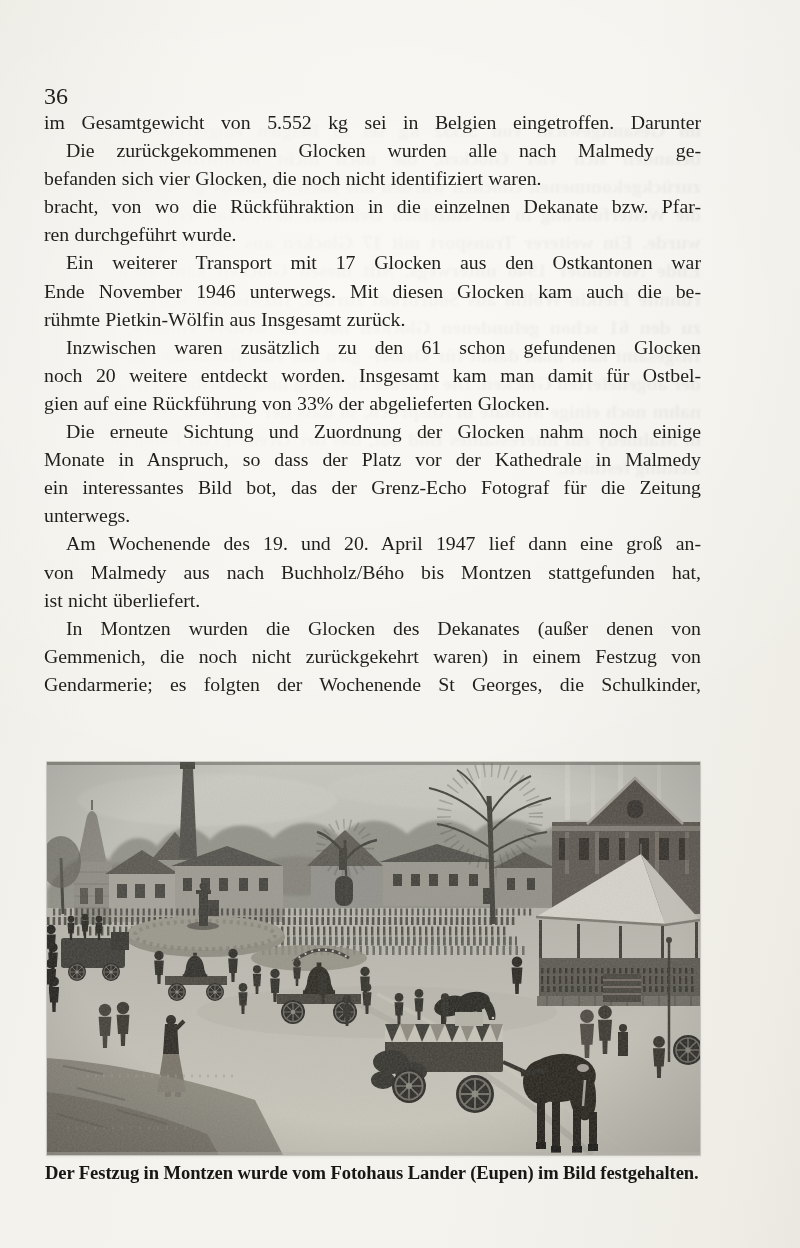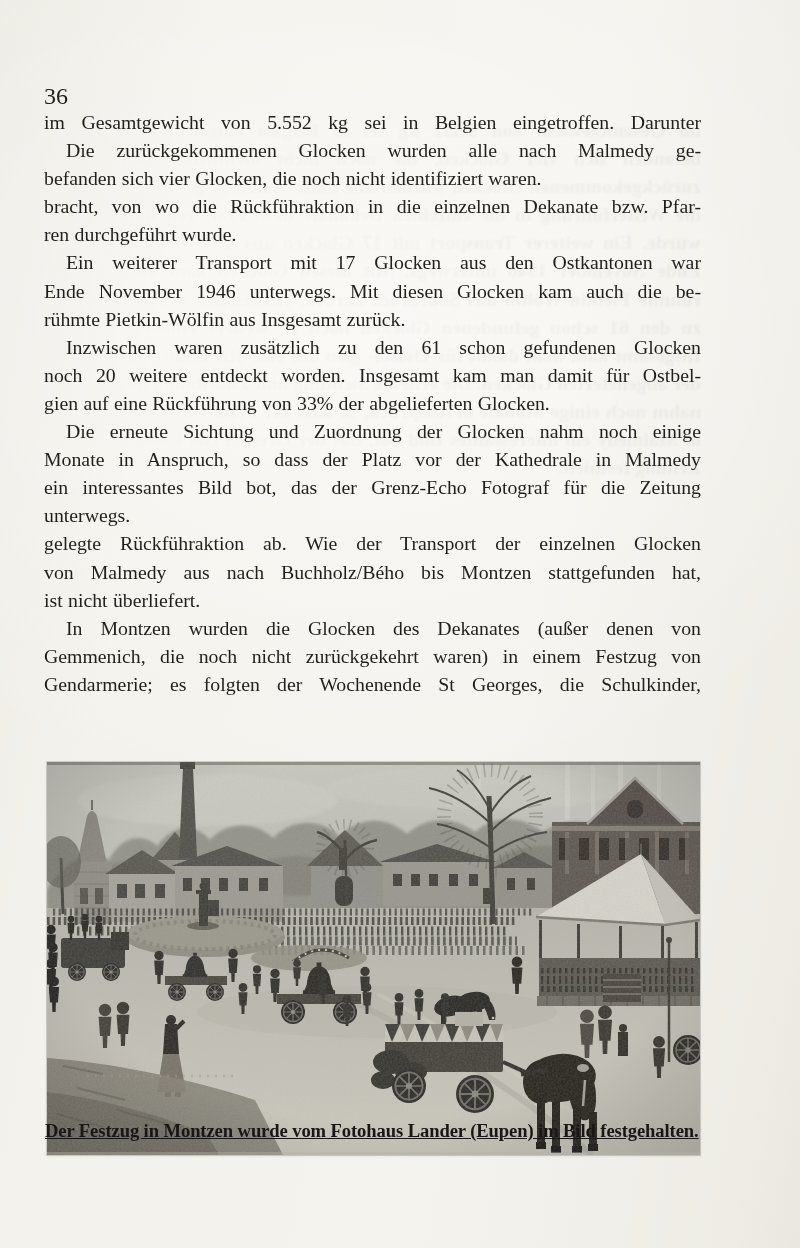--- a/index.html
+++ b/index.html
@@ -28,22 +28,22 @@
   .ln{ text-align:justify; text-align-last:justify; height:28.1px; line-height:28.1px; overflow:hidden; }
   .ln.fin{ text-align-last:left; }
   .ln.ind{ text-indent:22px; }
   .photo{
     position:absolute; left:47px; top:762px; width:653px; height:393px; margin:0;
     box-shadow:0 0 0 1px rgba(60,58,52,.18), 0 1px 3px rgba(60,58,52,.12);
     background:#b5b3ac;
   }
   .photo svg{ display:block; width:100%; height:100%; }
   .caption{
-    position:absolute; left:45px; top:1119px; width:658px;
-    font-weight:bold; font-size:18.6px; line-height:24px; color:#191714; letter-spacing:-.1px;text-decoration:underline;
+    position:absolute; left:45px; top:1161px; width:658px;
+    font-weight:bold; font-size:18.6px; line-height:24px; color:#191714; letter-spacing:-.1px;
   }
 </style>
 </head>
 <body>
 
 <div class="page">
 
   <div class="ghost" id="ghost" aria-hidden="true">im Gesamtgewicht von 5.552 kg sei in Belgien eingetroffen. Darunter befanden sich vier Glocken, die noch nicht identifiziert waren. Die zurückgekommenen Glocken wurden alle nach Malmedy ge- bracht, von wo die Weiterführung in die einzelnen Dekanate bzw. Pfar- ren durchgeführt wurde. Ein weiterer Transport mit 17 Glocken aus den Ostkantonen war Ende November 1946 unterwegs. Mit diesen Glocken kam auch die be- rühmte Pietkin-Wölfin aus Sourbrodt zurück. Inzwischen waren zusätzlich zu den 61 schon gefundenen Glocken noch 20 weitere entdeckt worden. Insgesamt kam man damit für Ostbel- gien auf eine Rückführung von 33% der abgelieferten Glocken. Die erneute Sichtung und Zuordnung der Glocken nahm noch einige Monate in Anspruch, so dass der Platz vor der Kathedrale in Malmedy ein interessantes Bild bot, das der Grenz-Echo Fotograf für die Zeitung festhielt.</div>
 
   <div class="pagenum">36</div>
@@ -57,21 +57,21 @@
       <div class="ln ind">Ein weiterer Transport mit 17 Glocken aus den Ostkantonen war</div>
       <div class="ln">Ende November 1946 unterwegs. Mit diesen Glocken kam auch die be-</div>
       <div class="ln fin">rühmte Pietkin-Wölfin aus Insgesamt zurück.</div>
       <div class="ln ind">Inzwischen waren zusätzlich zu den 61 schon gefundenen Glocken</div>
       <div class="ln">noch 20 weitere entdeckt worden. Insgesamt kam man damit für Ostbel-</div>
       <div class="ln fin">gien auf eine Rückführung von 33% der abgelieferten Glocken.</div>
       <div class="ln ind">Die erneute Sichtung und Zuordnung der Glocken nahm noch einige</div>
       <div class="ln">Monate in Anspruch, so dass der Platz vor der Kathedrale in Malmedy</div>
       <div class="ln">ein interessantes Bild bot, das der Grenz-Echo Fotograf für die Zeitung</div>
       <div class="ln fin">unterwegs.</div>
-      <div class="ln">gelegte Rückführaktion ab. Wie der Transport der einzelnen Glocken</div>
+      <div class="ln ind">Am Wochenende des 19. und 20. April 1947 lief dann eine groß an-</div>
       <div class="ln">von Malmedy aus nach Buchholz/Bého bis Montzen stattgefunden hat,</div>
       <div class="ln fin">ist nicht überliefert.</div>
       <div class="ln ind">In Montzen wurden die Glocken des Dekanates (außer denen von</div>
       <div class="ln">Gemmenich, die noch nicht zurückgekehrt waren) in einem Festzug von</div>
       <div class="ln">Gendarmerie; es folgten der Wochenende St Georges, die Schulkinder,</div>
     </div>
 
   <figure class="photo">
     <svg viewBox="0 0 653 393" xmlns="http://www.w3.org/2000/svg">
       <defs>

